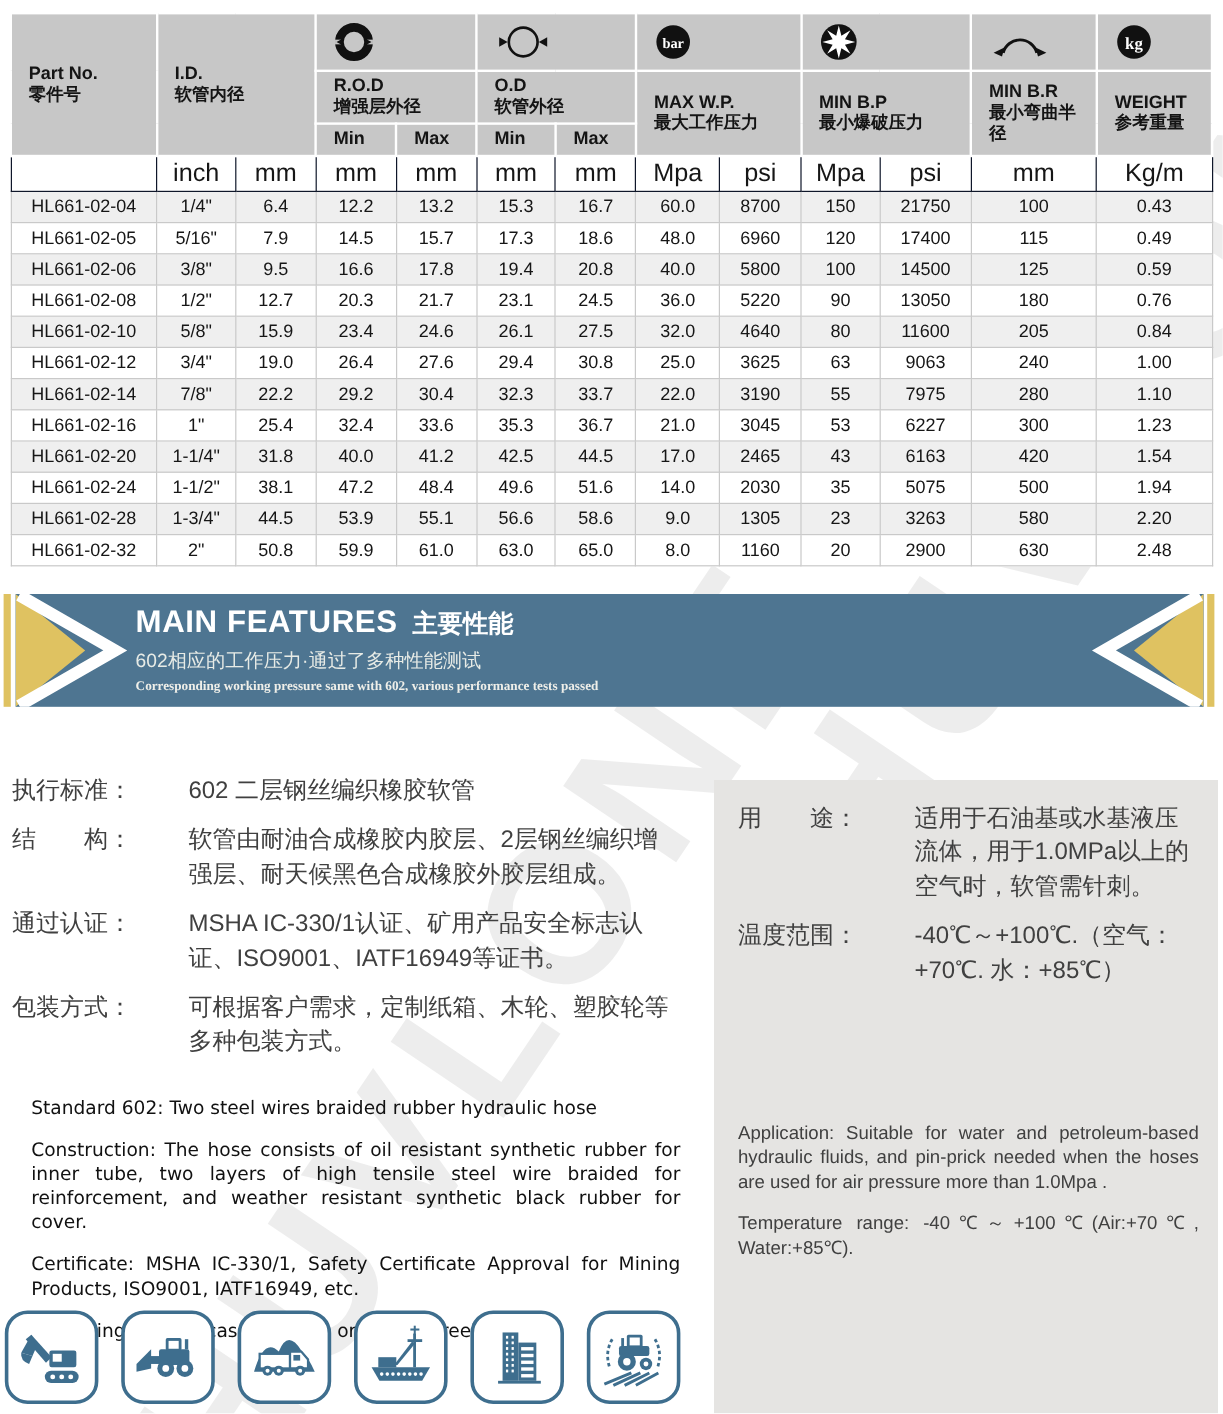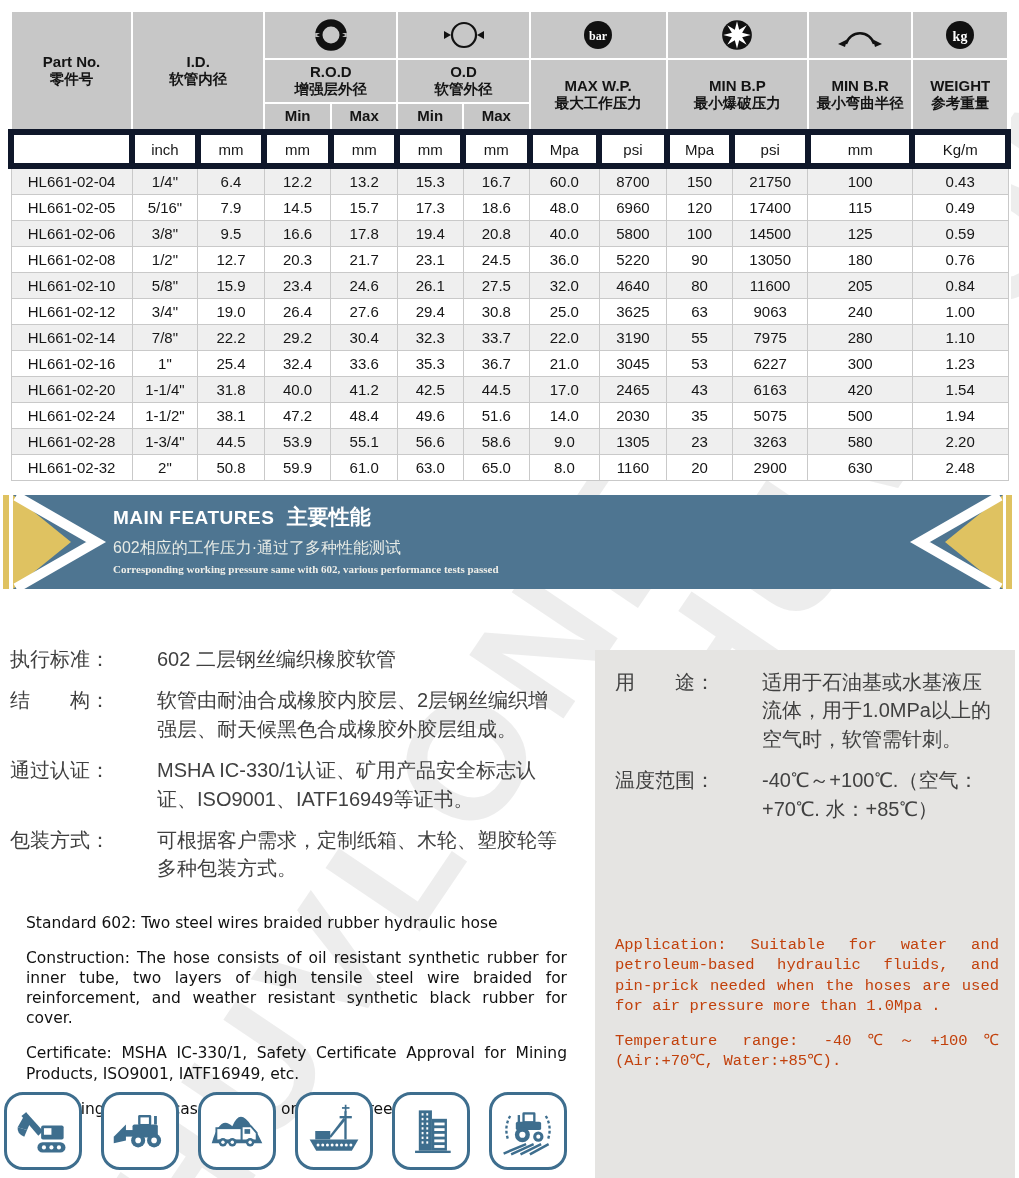--- a/index.html
+++ b/index.html
@@ -8,64 +8,64 @@
   .watermark{position:absolute;font-family:"Liberation Sans",sans-serif;font-weight:bold;
              color:rgba(190,190,190,0.28);font-size:165px;letter-spacing:14px;white-space:nowrap;
              transform-origin:left top;pointer-events:none;z-index:0;}
   .wm1{left:70px;top:1180px;transform:rotate(-56deg);}
   .wm2{left:600px;top:660px;transform:rotate(-56deg);}
 
   
   table.spec{position:absolute;left:8px;top:10px;width:1003px;border-collapse:collapse;z-index:2;
              background:#fff;border:1px solid #c2c2c2;}
   table.spec th{background:#c7c7c7;border:2px solid #fff;font-weight:bold;font-size:15px;
-                line-height:1.22;text-align:center;vertical-align:middle;color:#141414;padding:1px 2px;}
+                line-height:1.22;text-align:left;vertical-align:middle;color:#141414;padding:1px 14px;}
   table.spec .r-icons th{height:44px;}
   table.spec .r-labels th{height:40px;}
   table.spec .r-minmax th{height:23px;}
-  table.spec .r-units td{background:#fff;border:6px solid #0f172a;height:26px;font-size:15px;
+  table.spec .r-units td{background:#fff;border:1px solid #0f172a;height:26px;font-size:21px;
                          text-align:center;color:#161616;}
   table.spec tbody td{border:1px solid #c9c9c9;height:25px;font-size:15px;text-align:center;
                       color:#161616;background:#fff;padding:0 2px;}
   table.spec tbody tr.alt td{background:#efefef;}
   .hdr-en{display:block;}
   .hdr-cn{display:block;font-size:14.5px;}
   .hicon{display:inline-block;vertical-align:middle;}
 
   
   .edge-strip{position:absolute;top:495px;width:6px;height:94px;z-index:2;}
   .edge-strip.l{left:3px;}
   .edge-strip.r{left:1006px;}
   .banner{position:absolute;left:13px;top:495px;width:990px;height:94px;z-index:2;}
   .banner .chev{position:absolute;top:0;height:94px;}
   .banner .chev.left{left:0;}
   .banner .chev.right{right:0;}
   .banner-text{position:absolute;left:100px;top:8px;right:120px;}
   .bt-title{color:#fff;font-weight:bold;}
-  .bt-title .en{font-size:19px;letter-spacing:0.5px;margin-top:40px;}
+  .bt-title .en{font-size:26px;letter-spacing:0.5px;margin-top:40px;}
   .bt-title .cn{font-size:21px;margin-left:8px;}
   .bt-sub-cn{color:#e7ebe6;font-size:16px;margin-top:7px;}
   .bt-sub-en{color:#efefe9;font-family:"Liberation Serif",serif;font-weight:600;font-size:11px;margin-top:4px;}
 
   
   .left-col{position:absolute;left:10px;top:645px;width:557px;z-index:1;}
   .cn-item{display:flex;margin-bottom:13px;font-size:20px;line-height:1.42;color:#404040;}
   .cn-item .lab{flex:0 0 88px;white-space:nowrap;}
   .cn-item .txt{flex:1;margin-left:47px;}
   .en-specs{margin-top:30px;}
   .en-specs p{margin:0 0 15px 16px;font-family:"DejaVu Sans",sans-serif;font-size:15.5px;
               line-height:1.3;text-align:justify;color:#111;}
 
   
   .right-panel{position:absolute;left:595px;top:650px;width:420px;height:528px;
                background:#e5e4e2;z-index:2;padding:0;box-sizing:border-box;}
   .rp-inner{padding:18px 16px 0 20px;}
   .rp-en{margin-top:112px;}
-  .rp-en p{margin:0 0 14px 0;font-family:Liberation Mono, monospace;font-size:15.5px;
-           line-height:1.32;text-align:justify;color:#c2410c;}
+  .rp-en p{margin:0 0 14px 0;font-family:Liberation Sans, sans-serif;font-size:15.5px;
+           line-height:1.32;text-align:justify;color:#404040;}
 
   
   .icon-row{position:absolute;left:4px;top:1092px;display:flex;gap:19px;z-index:2;}
   .app-tile{width:78px;height:78px;border:3.5px solid #3e6e8e;border-radius:19px;
             background:#fff;display:flex;align-items:center;justify-content:center;box-sizing:border-box;}
 </style>
 </head>
 <body>
 
 <div class="page">

